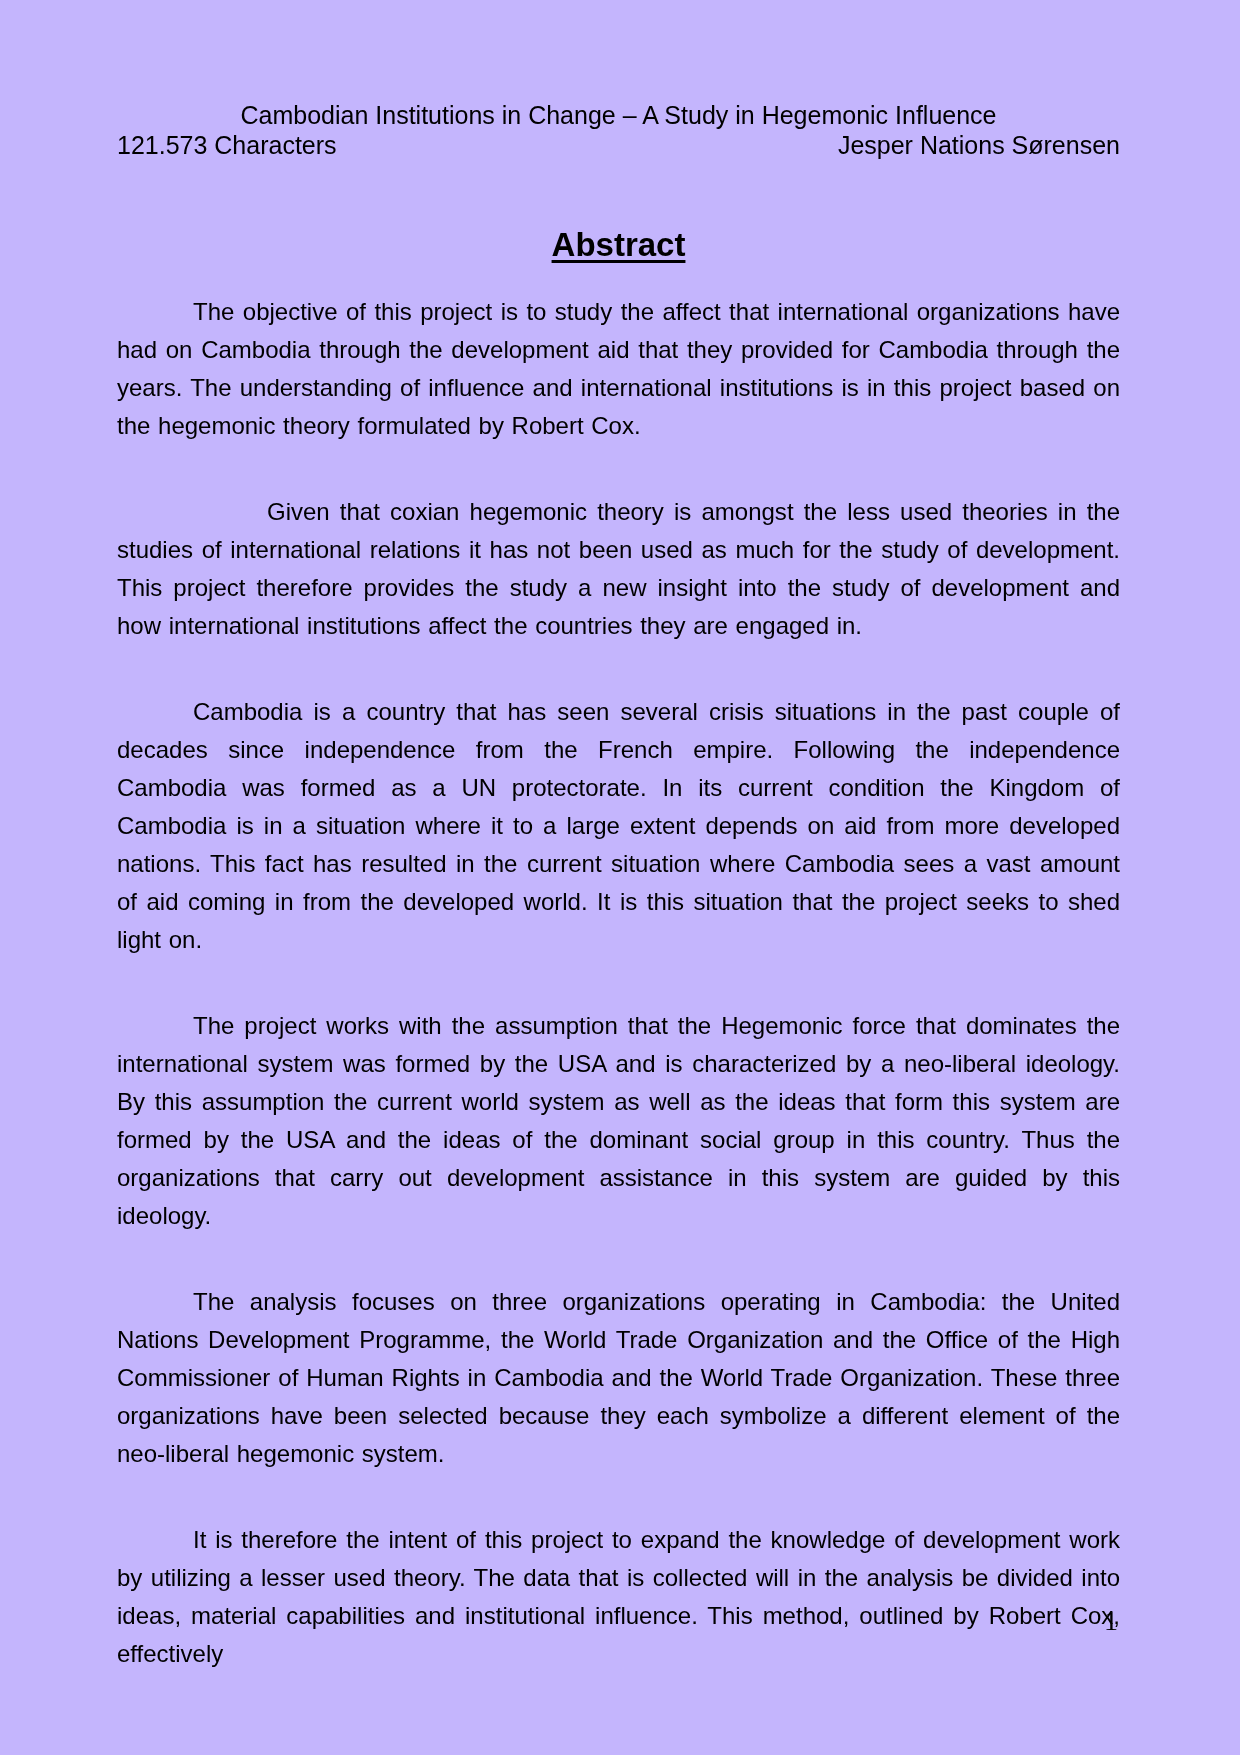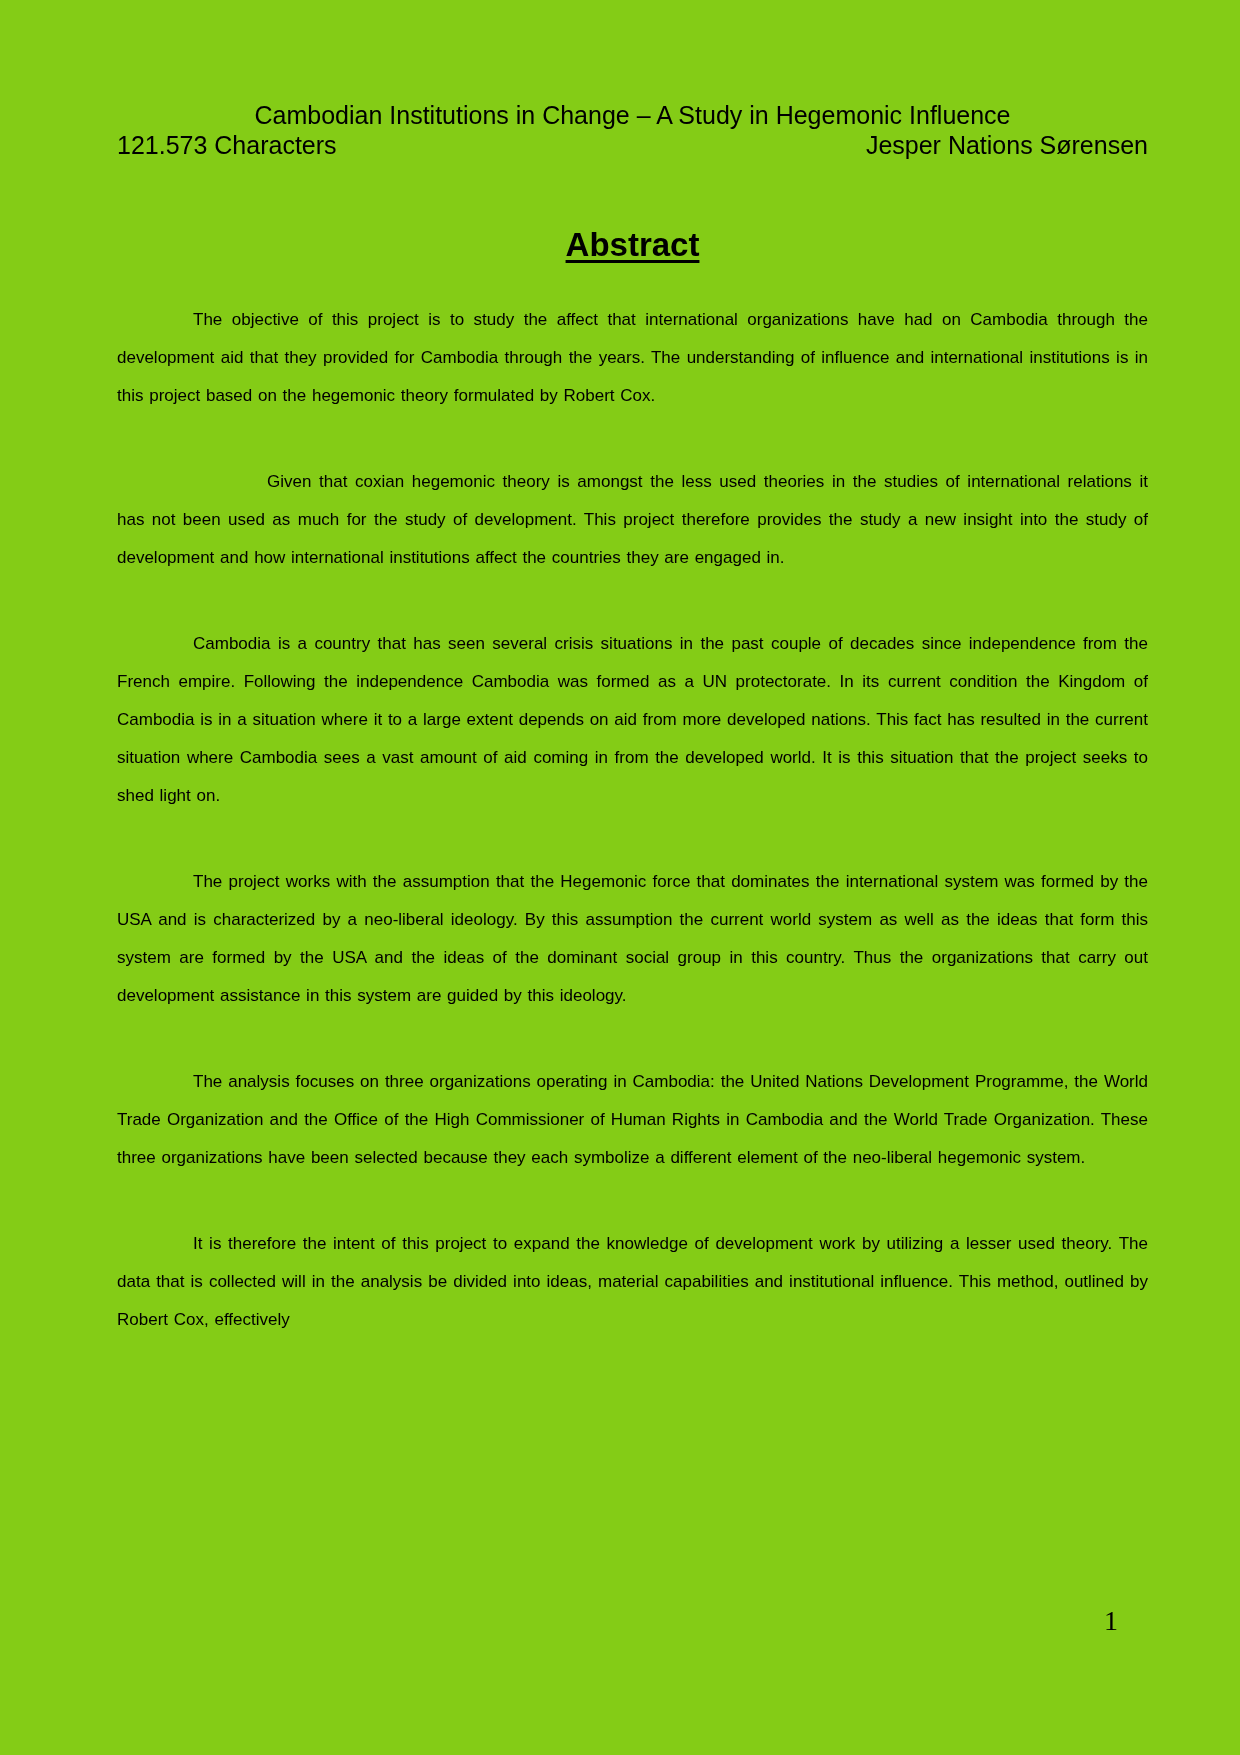--- a/index.html
+++ b/index.html
@@ -4,24 +4,24 @@
 <style>
   html, body {
     margin: 0;
     padding: 0;
     background: #ffffff;
   }
   .page {
     position: relative;
     width: 1240px;
     height: 1755px;
-    background: #84cc16;
+    background: #c4b5fd;
     color: #000000;
     box-sizing: border-box;
-    padding: 100px 92px 0 117px;
+    padding: 100px 120px 0 117px;
     font-family: "Liberation Sans", "DejaVu Sans", sans-serif;
     overflow: hidden;
   }
   .hdr-title {
     font-size: 25px;
     line-height: 30px;
     text-align: center;
     white-space: nowrap;
   }
   .hdr-row {
@@ -31,24 +31,24 @@
     font-size: 25px;
     line-height: 30px;
   }
   .abstract-heading {
     font-size: 33px;
     line-height: 44px;
     font-weight: bold;
     text-decoration: underline;
     text-underline-offset: 4px;
     text-align: center;
-    margin: 63px 0 34px 0;
+    margin: 63px 0 26px 0;
   }
   .body-para {
-    font-size: 17px;
+    font-size: 24px;
     line-height: 38px;
     text-align: justify;
     text-justify: inter-word;
     text-indent: 76px;
     margin: 0 0 48px 0;
     word-spacing: 1px;
   }
   .body-para.indent-double {
     text-indent: 150px;
   }

